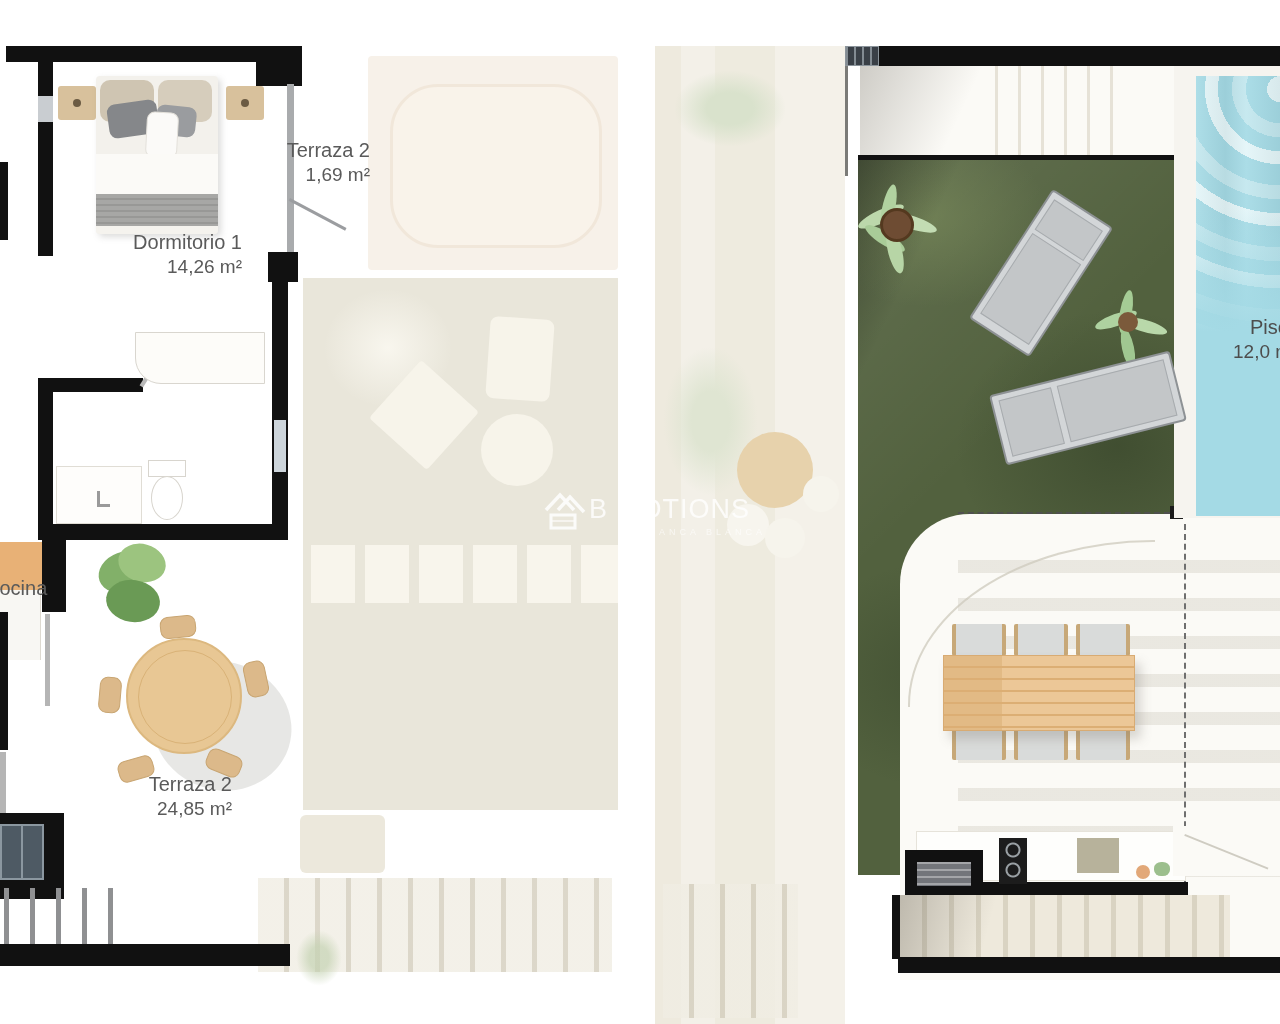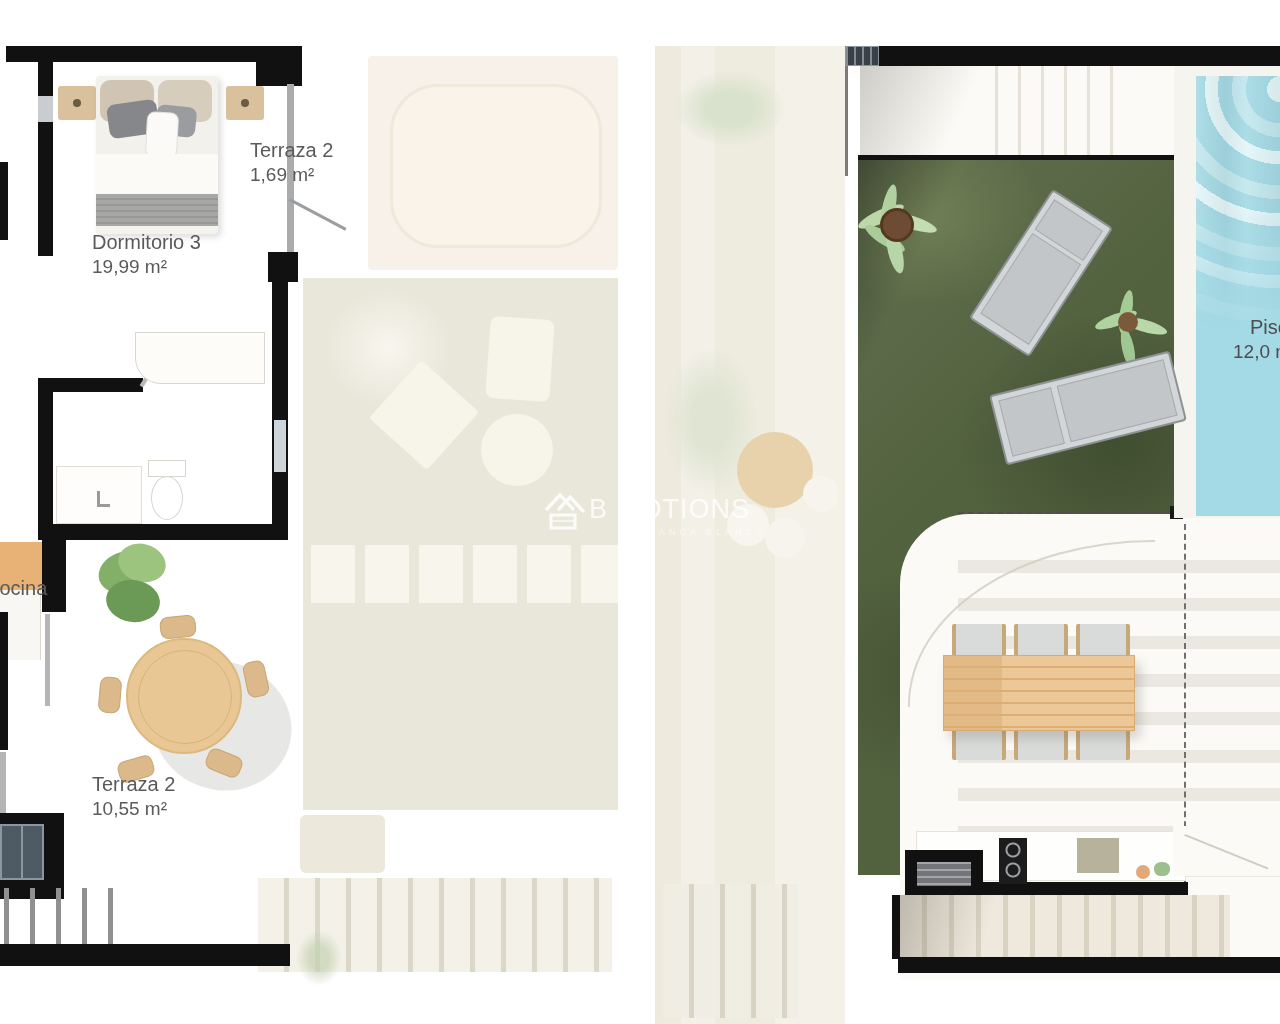--- a/index.html
+++ b/index.html
@@ -1,20 +1,20 @@
 <!DOCTYPE html>
 <html><head>
 <meta charset="utf-8">
 <style>
   html,body{margin:0;padding:0;background:#ffffff;}
   #stage{position:relative;width:1280px;height:1024px;background:#ffffff;overflow:hidden;
          font-family:"Liberation Sans", sans-serif;}
   .abs{position:absolute;}
   .wall{position:absolute;background:#111111;}
-  .lbl{position:absolute;color:#5a5a5a;text-align:left;line-height:1.25;}
+  .lbl{position:absolute;color:#5a5a5a;text-align:right;line-height:1.25;}
   .lbl .nm{font-size:20px;}
   .lbl .ar{font-size:19px;}
   
   .grass{background-color:#52613e;
     background-image:
       linear-gradient(115deg, rgba(18,22,14,.45), rgba(0,0,0,0) 16%),
       radial-gradient(ellipse 200px 150px at 22% 8%, rgba(132,150,96,.45), rgba(0,0,0,0) 60%),
       radial-gradient(ellipse 260px 220px at 82% 40%, rgba(36,48,28,.38), rgba(0,0,0,0) 62%),
       radial-gradient(ellipse 230px 190px at 25% 72%, rgba(42,55,33,.33), rgba(0,0,0,0) 60%),
       linear-gradient(135deg, rgba(255,255,255,.10), rgba(0,0,0,0) 40%);}
@@ -136,29 +136,29 @@
     <div class="round-chair" style="left:238px;top:668px;transform:rotate(78deg);"></div>
     <div class="round-chair" style="left:206px;top:752px;transform:rotate(22deg);"></div>
     <div class="round-chair" style="left:118px;top:758px;transform:rotate(-16deg);"></div>
     <div class="round-chair" style="left:92px;top:684px;transform:rotate(95deg);"></div>
 
     <div class="lbl" style="left:250px;top:138px;width:120px;">
       <div class="nm">Terraza 2</div>
       <div class="ar">1,69 m²</div>
     </div>
     <div class="lbl" style="left:92px;top:230px;width:150px;">
-      <div class="nm">Dormitorio 3</div>
-      <div class="ar">19,99 m²</div>
+      <div class="nm">Dormitorio 1</div>
+      <div class="ar">14,26 m²</div>
     </div>
     <div class="lbl" style="left:-15px;top:576px;width:80px;text-align:left;">
       <div class="nm">Cocina</div>
     </div>
     <div class="lbl" style="left:92px;top:772px;width:140px;">
       <div class="nm">Terraza 2</div>
-      <div class="ar">10,55 m²</div>
+      <div class="ar">24,85 m²</div>
     </div>
   </div>
 
   <div class="abs" style="left:640px;top:0;width:640px;height:1024px;">
 
     <div class="abs" style="left:15px;top:46px;width:190px;height:978px;background:linear-gradient(90deg,#eeeade 0 26px,#f3f0e8 26px 60px,#eeebdf 60px 120px,#f4f1e9 120px);">
       <div class="abs" style="left:20px;top:25px;width:110px;height:75px;background:radial-gradient(ellipse,#d9e2cc 30%,rgba(0,0,0,0) 72%);"></div>
       <div class="abs" style="left:8px;top:300px;width:95px;height:150px;background:radial-gradient(ellipse,#dfe5d2 28%,rgba(0,0,0,0) 70%);"></div>
       <div class="abs" style="left:82px;top:386px;width:76px;height:76px;border-radius:50%;background:#e7d2ac;"></div>
       <div class="abs" style="left:72px;top:458px;width:42px;height:42px;border-radius:50%;background:#f7f5ee;"></div>

